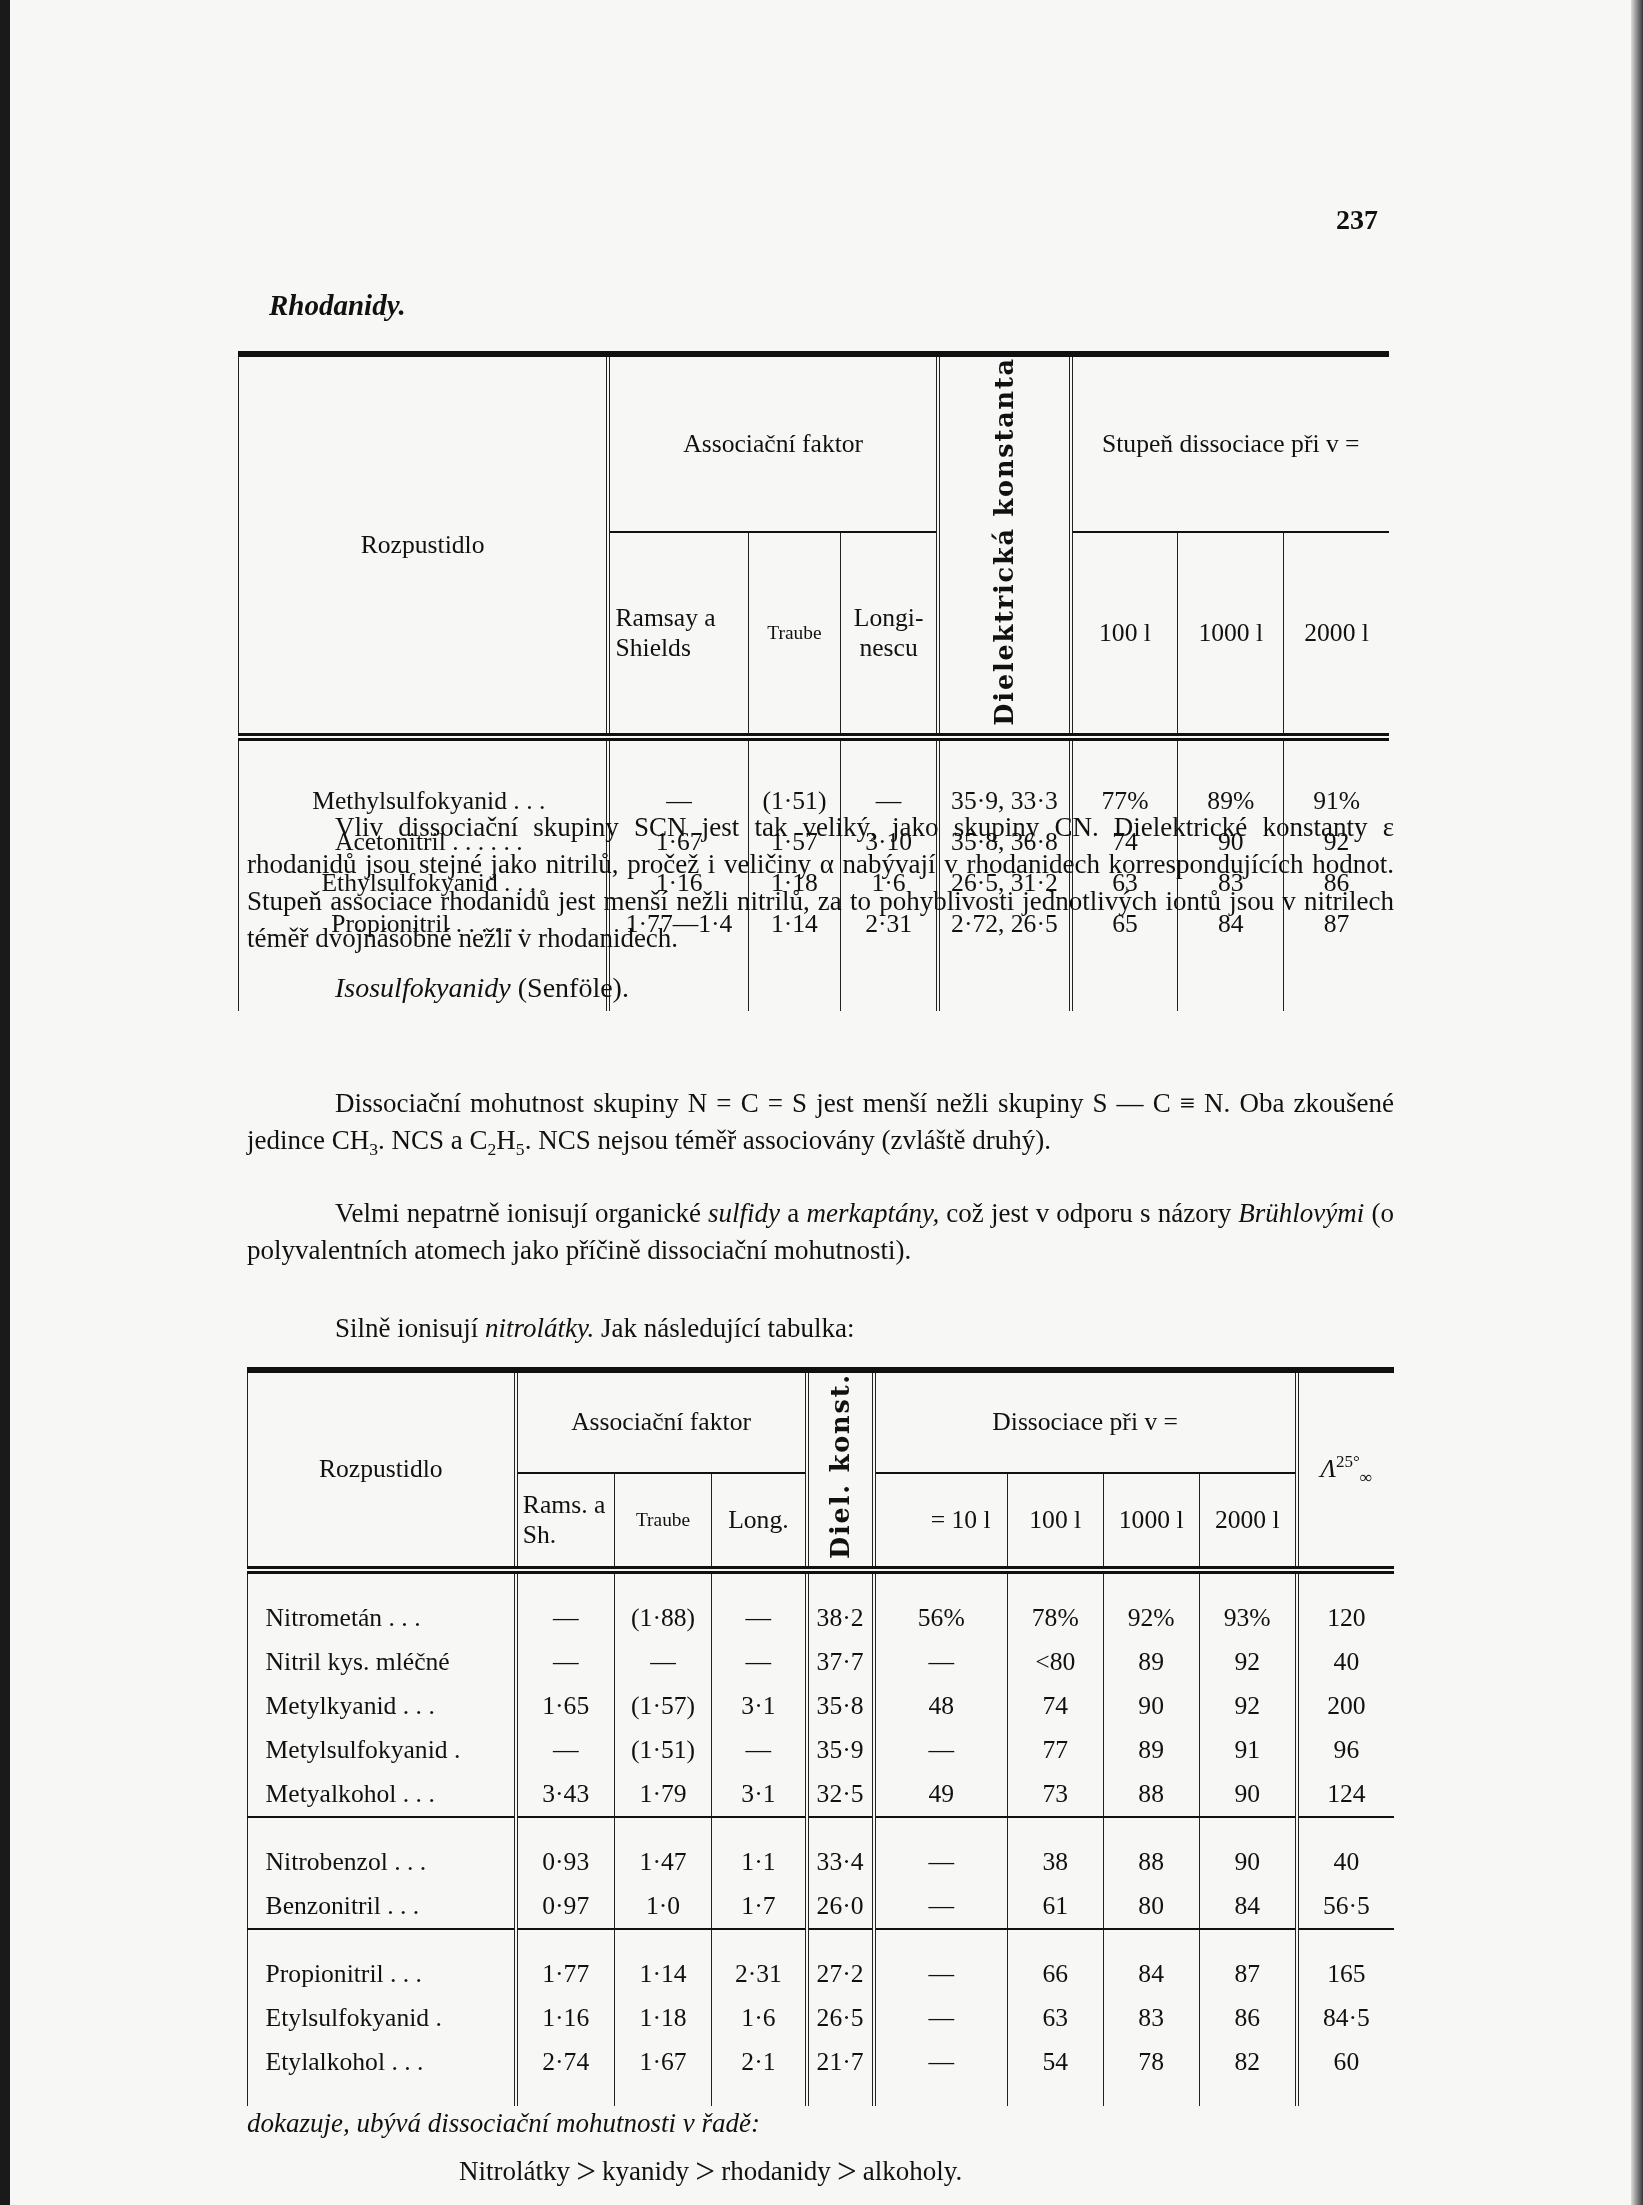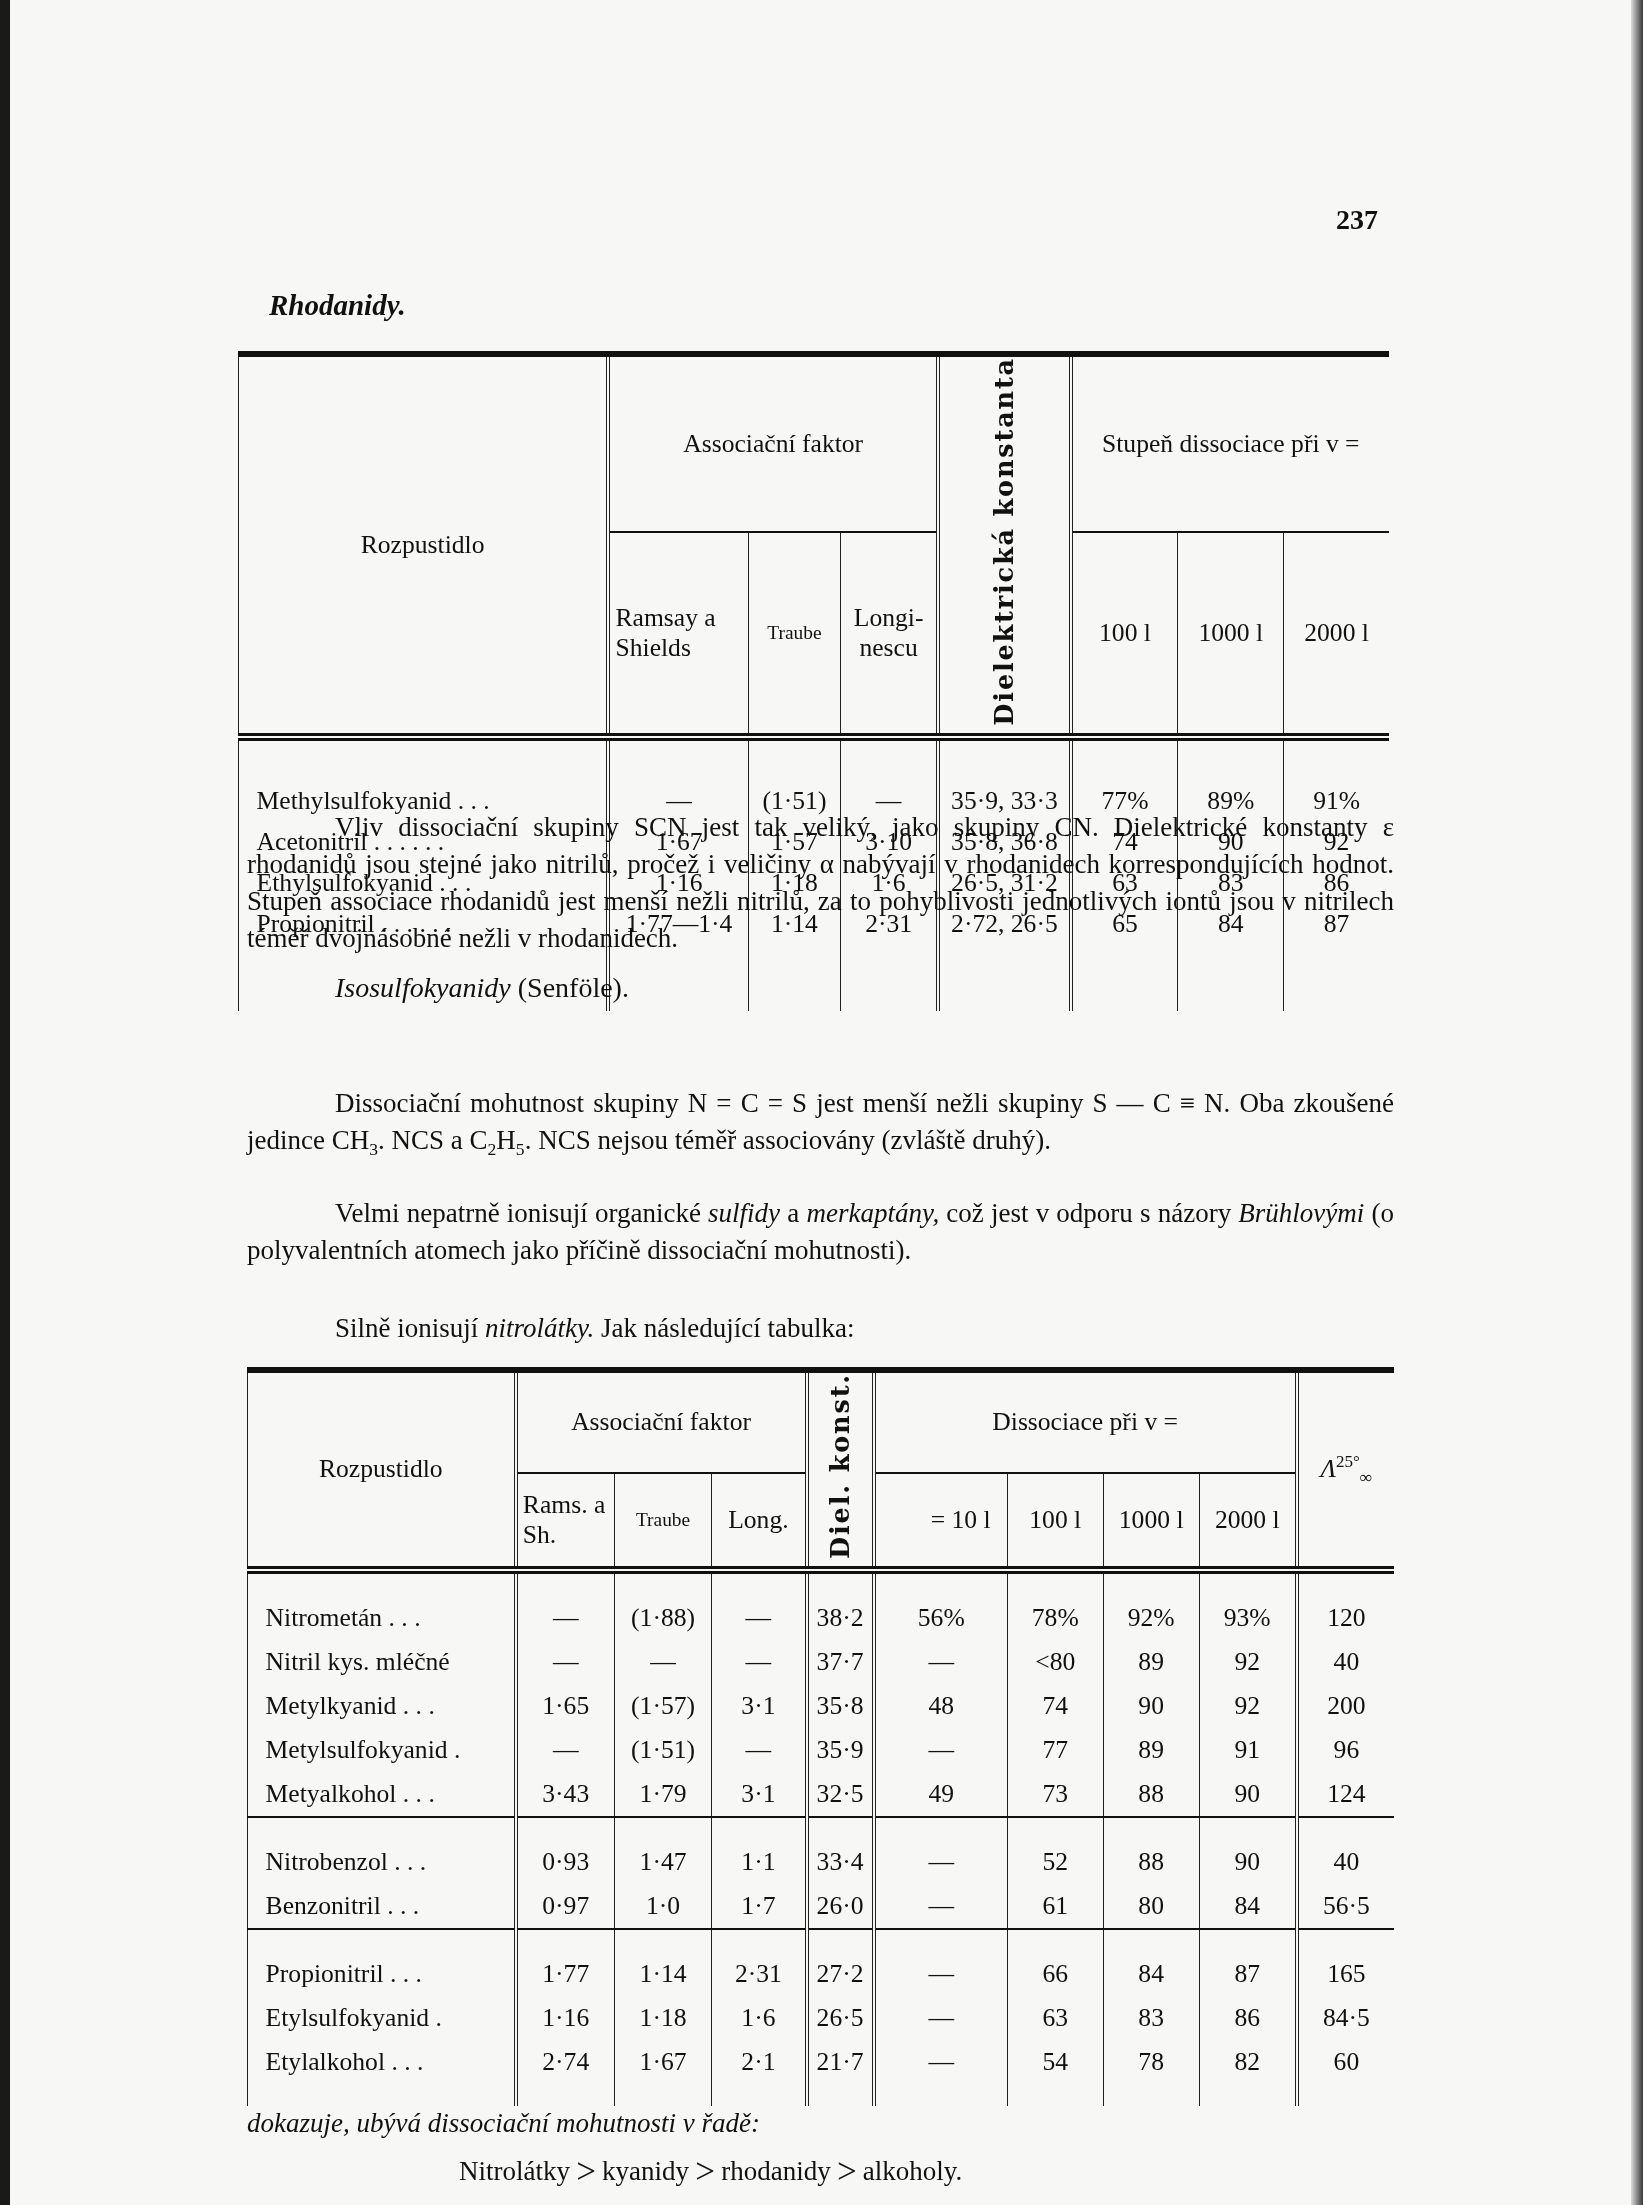--- a/index.html
+++ b/index.html
@@ -43,21 +43,21 @@
   .vert {
     writing-mode: vertical-rl; transform: rotate(180deg); font-weight: bold;
     font-family: "DejaVu Serif", serif; letter-spacing: 1.8px;
   }
   .tbl-small { font-size: 19.4px; margin-left: 14px; }
   .solvent { white-space: nowrap; padding-left: 17.6px !important; }
 
   #table1 { left: 238px; top: 351px; width: 1151px; }
   #table1 .h1 { height: 88px; }
   #table1 .h2 { height: 101px; }
-  #table1 tbody tr td { height: 41px; }
+  #table1 tbody tr td { height: 41px; text-align: center; }
   #table1 tbody tr.pad-top td { height: 40px; }
   #table1 tbody tr.pad-bot td { height: 66px; }
 
   #table2 { left: 247px; top: 1367px; width: 1147px; }
   #table2 .h1 { height: 93px; }
   #table2 .h2 { height: 88px; }
   #table2 tbody tr td { height: 44px; }
   #table2 tbody tr.pad td { height: 22px; }
 
   .para {
@@ -290,21 +290,21 @@
         <td></td>
         <td class="dbl-left"></td>
       </tr>
     <tr>
         <td class="solvent">Nitrobenzol . . .</td>
         <td class="dbl-left">0·93</td>
         <td>1·47</td>
         <td>1·1</td>
         <td class="dbl-left">33·4</td>
         <td class="dbl-left">—</td>
-        <td>52</td>
+        <td>38</td>
         <td>88</td>
         <td>90</td>
         <td class="dbl-left">40</td>
       </tr>
     <tr>
         <td class="solvent">Benzonitril . . .</td>
         <td class="dbl-left">0·97</td>
         <td>1·0</td>
         <td>1·7</td>
         <td class="dbl-left">26·0</td>

